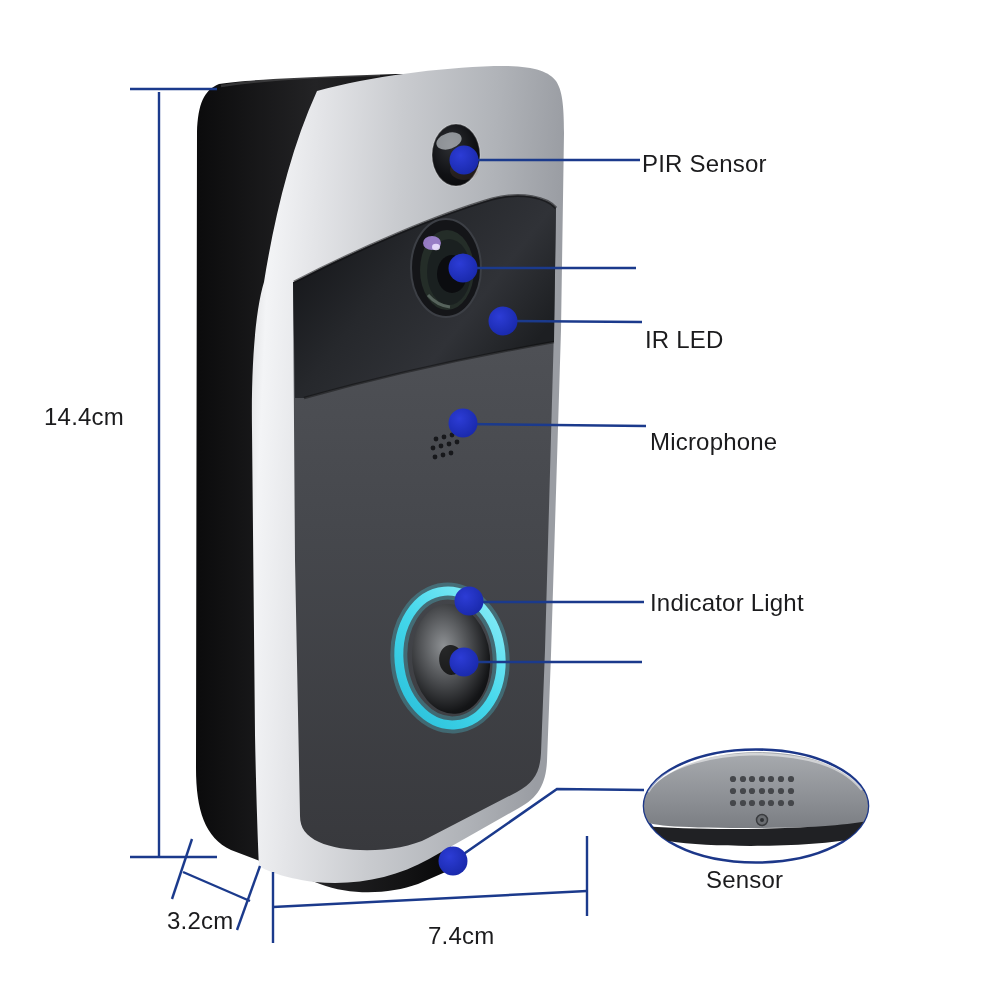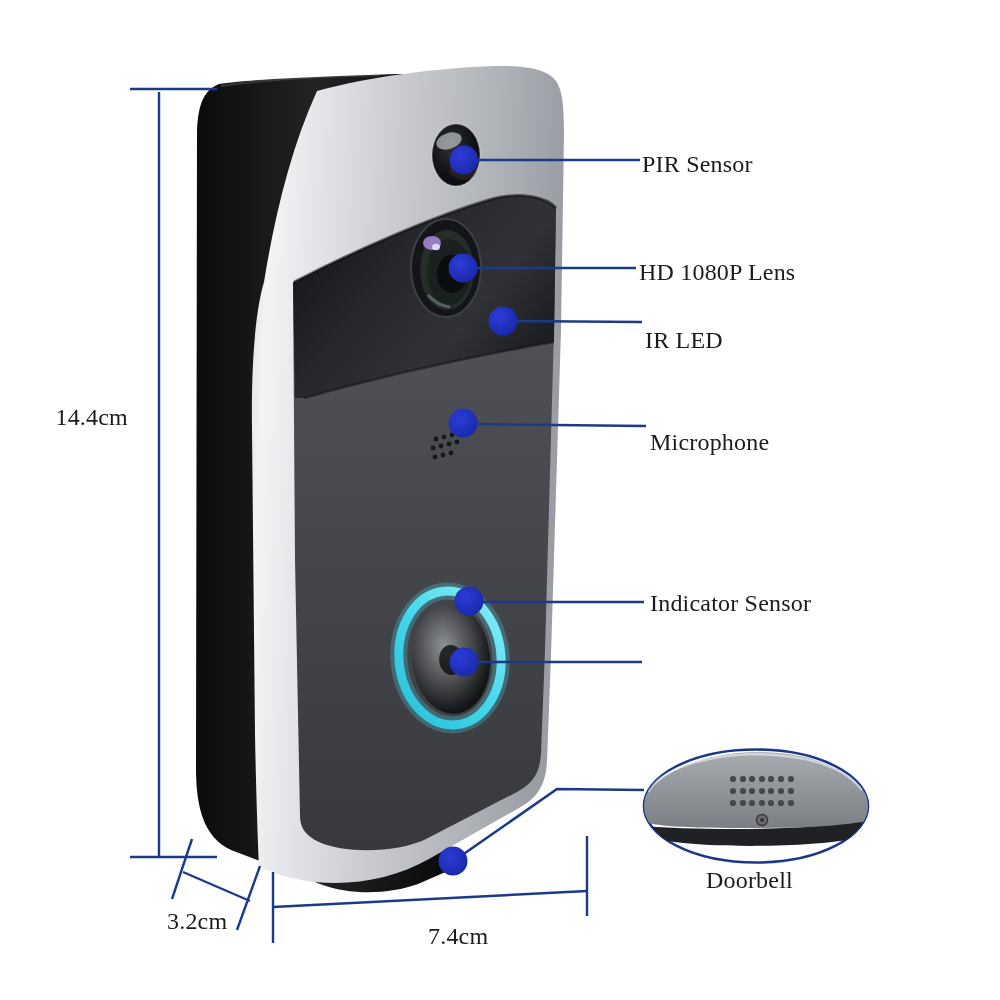--- a/index.html
+++ b/index.html
@@ -1,21 +1,21 @@
 <!DOCTYPE html>
 <html><head>
 <meta charset="utf-8">
 <style>
   html,body{margin:0;padding:0;background:#fff;}
   .stage{position:relative;width:1000px;height:1000px;background:#ffffff;overflow:hidden;
-         font-family:Liberation Serif, serif;}
+         font-family:Liberation Sans, sans-serif;}
   .stage svg{position:absolute;left:0;top:0;}
   .label{position:absolute;font-size:24px;line-height:28px;color:#1b1b1d;white-space:nowrap;
          letter-spacing:0.2px;}
-  .label.dim-height{width:88px;text-align:right;}
+  .label.dim-height{width:88px;text-align:center;}
 </style>
 </head>
 <body>
 
 <div class="stage">
 
 <svg width="1000" height="1000" viewBox="0 0 1000 1000">
   <defs>
     <linearGradient id="gBlack" x1="0" y1="0" x2="1" y2="0">
       <stop offset="0" stop-color="#0b0b0c"></stop>
@@ -198,23 +198,22 @@
     <circle cx="463" cy="268" r="14.5"></circle>
     <circle cx="503" cy="321" r="14.5"></circle>
     <circle cx="463" cy="423" r="14.5"></circle>
     <circle cx="469" cy="601" r="14.5"></circle>
     <circle cx="464" cy="662" r="14.5"></circle>
     <circle cx="453" cy="861" r="14.5"></circle>
   </g>
 </svg>
 
   <div class="label" style="left:642px;top:150px">PIR Sensor</div>
-  <div class="label" style="left:639px;top:258px">HD 1080P Lens</div>
   <div class="label" style="left:645px;top:326px">IR LED</div>
   <div class="label" style="left:650px;top:428px">Microphone</div>
-  <div class="label" style="left:650px;top:589px">Indicator Sensor</div>
-  <div class="label" style="left:706px;top:866px">Doorbell</div>
+  <div class="label" style="left:650px;top:589px">Indicator Light</div>
+  <div class="label" style="left:706px;top:866px">Sensor</div>
 
   <div class="label dim-height" style="left:40px;top:403px">14.4cm</div>
   <div class="label" style="left:167px;top:907px">3.2cm</div>
   <div class="label" style="left:428px;top:922px">7.4cm</div>
 
 </div>
 
 </body></html>

